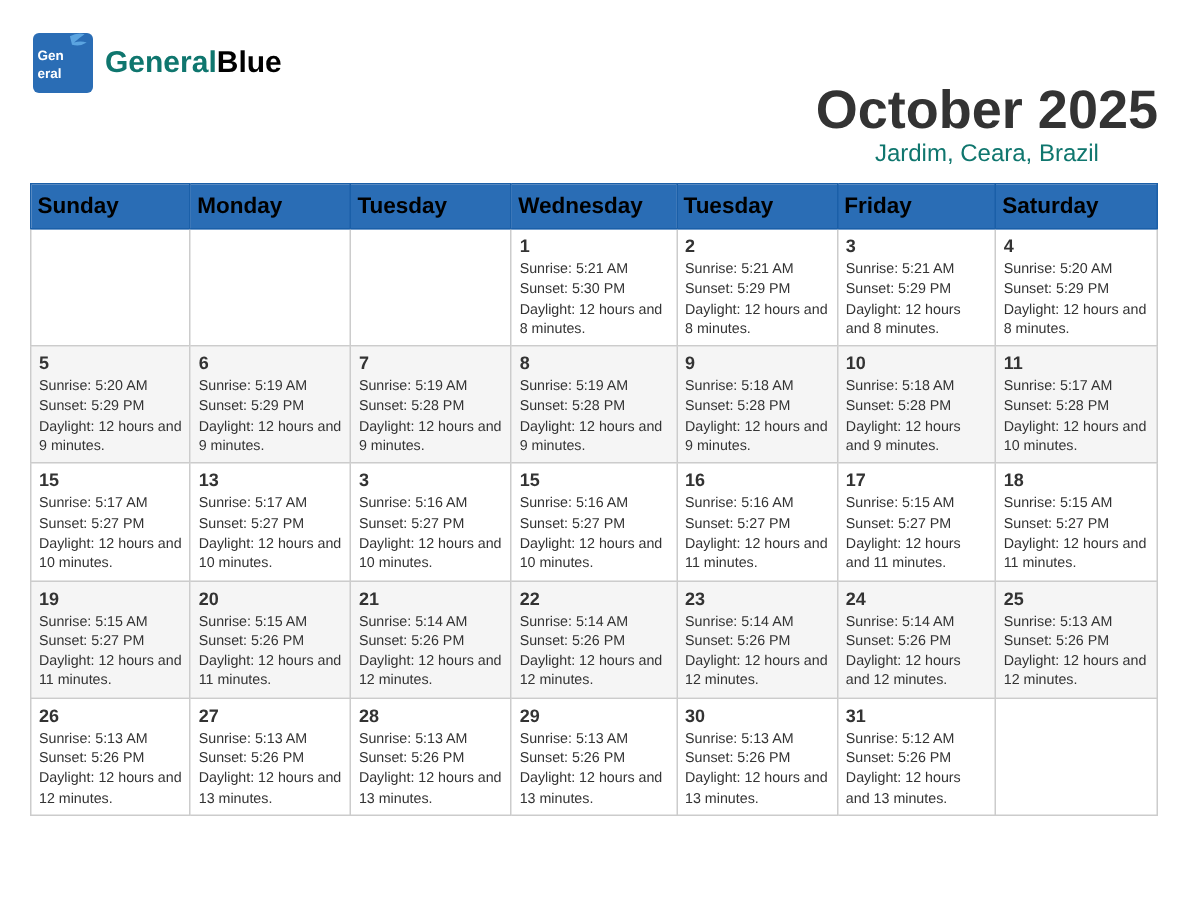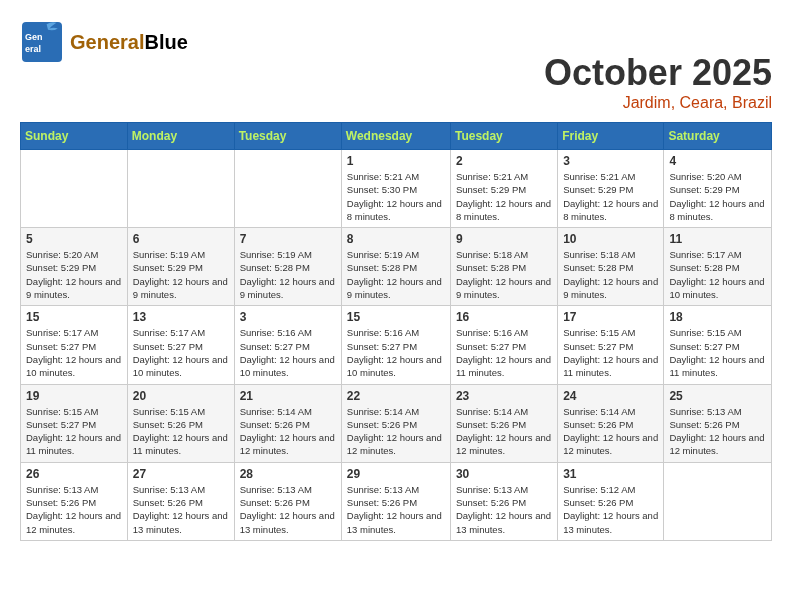--- a/index.html
+++ b/index.html
@@ -21,31 +21,32 @@
       text-align: right;
     }
     .month-title {
       font-size: 36px;
       font-weight: bold;
       color: #333;
       margin-top: 32px;
     }
     .location-title {
       font-size: 16px;
-      color: #c2410c;
+      color: #0f766e;
+      text-align: center;
     }
     .calendar {
       width: 100%;
       border-collapse: collapse;
       border: 1px solid #ccc;
     }
     .calendar th {
       background-color: #2a6db5;
-      color: #bef264;
-      font-size: 12px;
+      color: #000000;
+      font-size: 15px;
       padding: 6px 4px;
       text-align: left;
       border: 1px solid #1a5fa8;
     }
     .calendar td {
       vertical-align: top;
       border: 1px solid #ccc;
       padding: 4px 5px;
       width: 113px;
       min-height: 80px;
@@ -85,21 +86,21 @@
     <svg width="44" height="44" viewBox="0 0 44 44">
 
       <rect x="2" y="2" width="40" height="40" rx="4" fill="#2a6db5"></rect>
       <text x="5" y="20" font-size="9" font-weight="bold" fill="white" font-family="Arial">Gen</text>
       <text x="5" y="32" font-size="9" font-weight="bold" fill="white" font-family="Arial">eral</text>
 
       <path d="M28 8 Q35 4 42 6 Q36 10 32 14 Q38 12 44 14 Q38 18 30 16 Z" fill="#5ba4e0" transform="scale(0.7) translate(10, -2)"></path>
     </svg>
     <div>
       <div style="font-size:20px; font-weight:bold; color:#333; line-height:1.1;">
-        <span style="color:#a16207;">General</span><span style="color:#000000;">Blue</span>
+        <span style="color:#0f766e;">General</span><span style="color:#000000;">Blue</span>
       </div>
     </div>
   </div>
   <div class="title-block">
     <div class="month-title">October 2025</div>
     <div class="location-title">Jardim, Ceara, Brazil</div>
   </div>
 </div>
 
 <table class="calendar">

